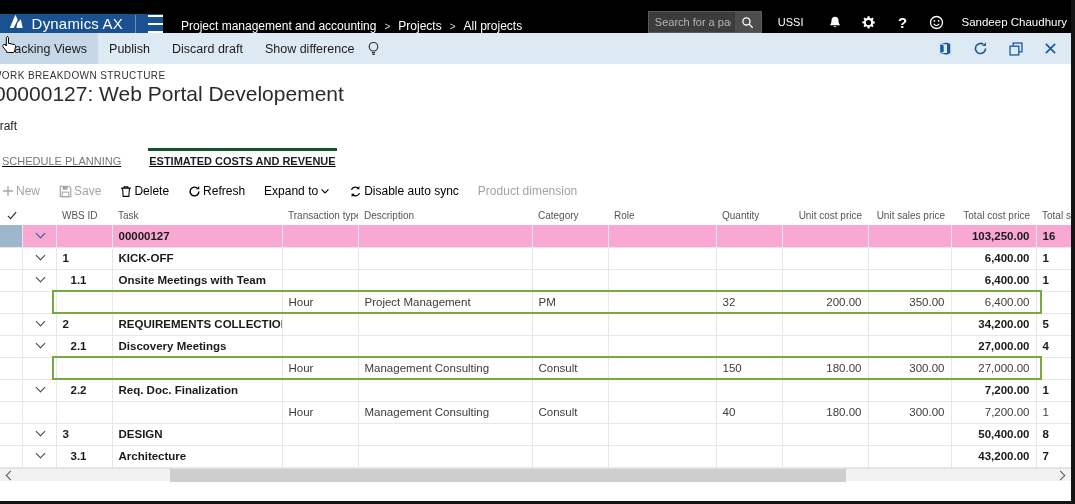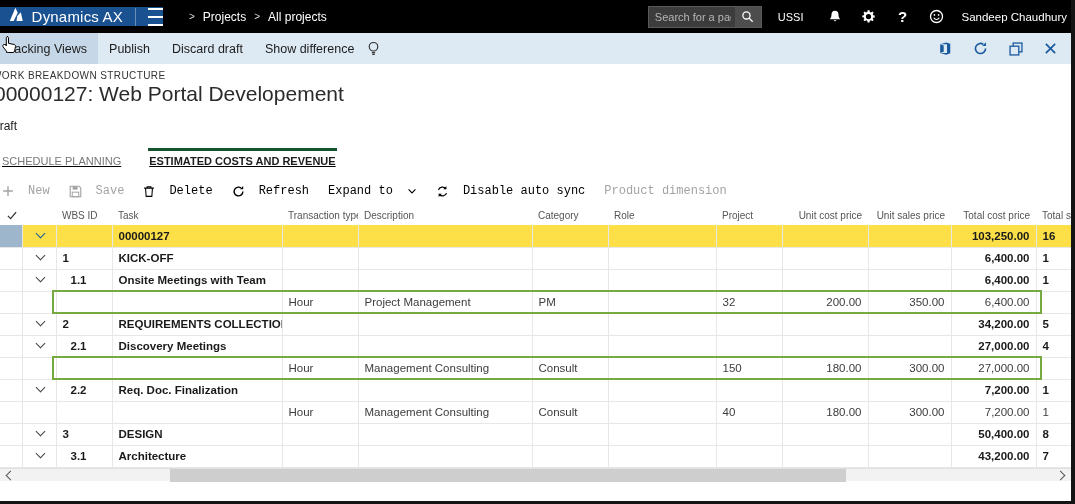--- a/index.html
+++ b/index.html
@@ -1,20 +1,20 @@
 <!DOCTYPE html>
 <html><head>
 <meta charset="utf-8">
 <style>
   * { margin:0; padding:0; box-sizing:border-box; }
   body { background:#666; font-family:"Liberation Sans","DejaVu Sans",sans-serif; }
   .screen { position:relative; width:1075px; height:504px; background:#fff; overflow:hidden; }
 
   
-  .topbar { height:33px; background:#000; display:flex; align-items:center; color:#fff; }
+  .topbar { height:33px; background:#000; display:flex; align-items:flex-end; color:#fff; }
   .brand { width:163px; background:#1a5291; display:flex; align-items:center; padding-left:9px; }
   .brand-logo { width:19px; height:19px; margin-right:7px; }
   .brand-name { font-size:15px; letter-spacing:.2px; white-space:nowrap; }
   .hamburger { margin-left:12px; padding-left:12px; border-left:1px solid rgba(255,255,255,.35);
                height:18px; display:flex; flex-direction:column; justify-content:space-between; cursor:pointer; }
   .hamburger i { display:block; width:15px; height:2px; background:#fff; }
   .breadcrumb { display:flex; align-items:center; font-size:12px; margin-left:18px; white-space:nowrap; }
   .breadcrumb .crumb { cursor:pointer; }
   .breadcrumb .sep { margin:0 8px; font-size:10px; color:#ddd; }
   .topbar-right { margin-left:auto; display:flex; align-items:center; gap:0; padding-right:8px; }
@@ -46,35 +46,35 @@
   .tabs { display:flex; gap:26px; margin:15px 0 0 1px;text-decoration:underline; }
   .tab { font-size:11px; padding:4px 1px 5px; color:#767676; cursor:pointer; border-top:3px solid transparent; white-space:nowrap; }
   .tab.active { color:#1c1c1c; font-weight:bold; border-top:3px solid #14532d; }
 
   .filterbox { margin:9px 0 0 1px; width:153px; height:21px; border:1px solid #8a8a8a; display:flex; align-items:center; background:#fff; }
   .filterbox .fi { margin:0 4px 0 6px; color:#555; display:flex; }
   .filterbox input { flex:1; min-width:0; border:none; outline:none; font-size:12px; color:#333; font-family:inherit; }
   .filterbox input::placeholder { color:#555; }
 
   .toolbar { display:flex; align-items:center; gap:19px; margin:12px 0 0 2px; font-size:12px; }
-  .tool { display:flex; align-items:center; gap:14px; white-space:nowrap;font-family:Liberation Mono, monospace; }
+  .tool { display:flex; align-items:center; gap:2px; white-space:nowrap; }
   .tool.on { color:#000000; cursor:pointer; }
   .tool.off { color:#a3a3a3; }
 
   
   .gridwrap { position:relative; margin-top:7px; width:1075px; overflow:hidden; }
   table.grid { border-collapse:collapse; table-layout:fixed; width:1156px; }
   .grid th { font-size:10px; font-weight:normal; color:#555; height:20px; padding:0 6px; text-align:left; white-space:nowrap; overflow:hidden; }
   .grid th.r { text-align:right; }
   .grid td { font-size:11.5px; color:#3c3c3c; height:22px; padding:0 6px; border:1px solid #e7e7e7;
              border-top:none; white-space:nowrap; overflow:hidden; }
   .grid td:first-child { border-left:none; }
   .grid td.r { text-align:right; }
   .grid tr.summary td.b { font-weight:bold; color:#1a1a1a; }
-  .grid tr.selected td { background:#fde047; }
+  .grid tr.selected td { background:#f9a8d4; }
   .grid tr.selected td.selcell { background:#9db6cb; }
   .chev { display:inline-block; width:7px; height:7px; border-right:1.6px solid #444; border-bottom:1.6px solid #444;
           transform:rotate(45deg); margin-left:8px; margin-bottom:3px; }
   tr.selected .chev { border-color:#1a5a9e; }
   .wbs-l2 { padding-left:14px !important; }
   .green-box { position:absolute; left:52px; width:990px; height:24px; border:2px solid #76a93f; pointer-events:none; }
 
   
   .hscroll { position:relative; height:13px; background:#f2f2f2; border-top:1px solid #e0e0e0; width:1075px; }
   .hthumb { position:absolute; left:170px; top:0; width:676px; height:13px; background:#cecece; cursor:pointer; }
@@ -101,20 +101,21 @@
           </svg>
       </span>
       <span class="brand-name">Dynamics AX</span>
       <span class="hamburger">
           <i></i>
           <i></i>
           <i></i>
         </span>
     </div>
     <div class="breadcrumb">
+        <span class="crumb">Project management and accounting</span>
         <span class="sep">&gt;</span>
         <span class="crumb">Projects</span>
         <span class="sep">&gt;</span>
         <span class="crumb">All projects</span>
       </div>
     <div class="topbar-right">
       <div class="searchbox">
         <input placeholder="Search for a page" style="">
         <span class="search-btn">
           <svg width="13" height="13" viewBox="0 0 16 16">
@@ -287,21 +288,21 @@
             <th><span><svg width="12" height="11" viewBox="0 0 16 16">
                   <path d="M2 8.5L6 12.5 14 3" fill="none" stroke="#333" stroke-width="1.8"></path>
                 </svg></span></th>
             <th></th>
             <th>WBS ID</th>
             <th>Task</th>
             <th>Transaction type</th>
             <th>Description</th>
             <th>Category</th>
             <th>Role</th>
-            <th>Project</th>
+            <th>Quantity</th>
             <th class="r">Unit cost price</th>
             <th class="r">Unit sales price</th>
             <th class="r">Total cost price</th>
             <th>Total sales price</th>
           </tr>
         </thead>
       <tbody id="grid-body">
           <tr class="summary selected">
             <td class="selcell"></td>
             <td><span class="chev"></span></td>

